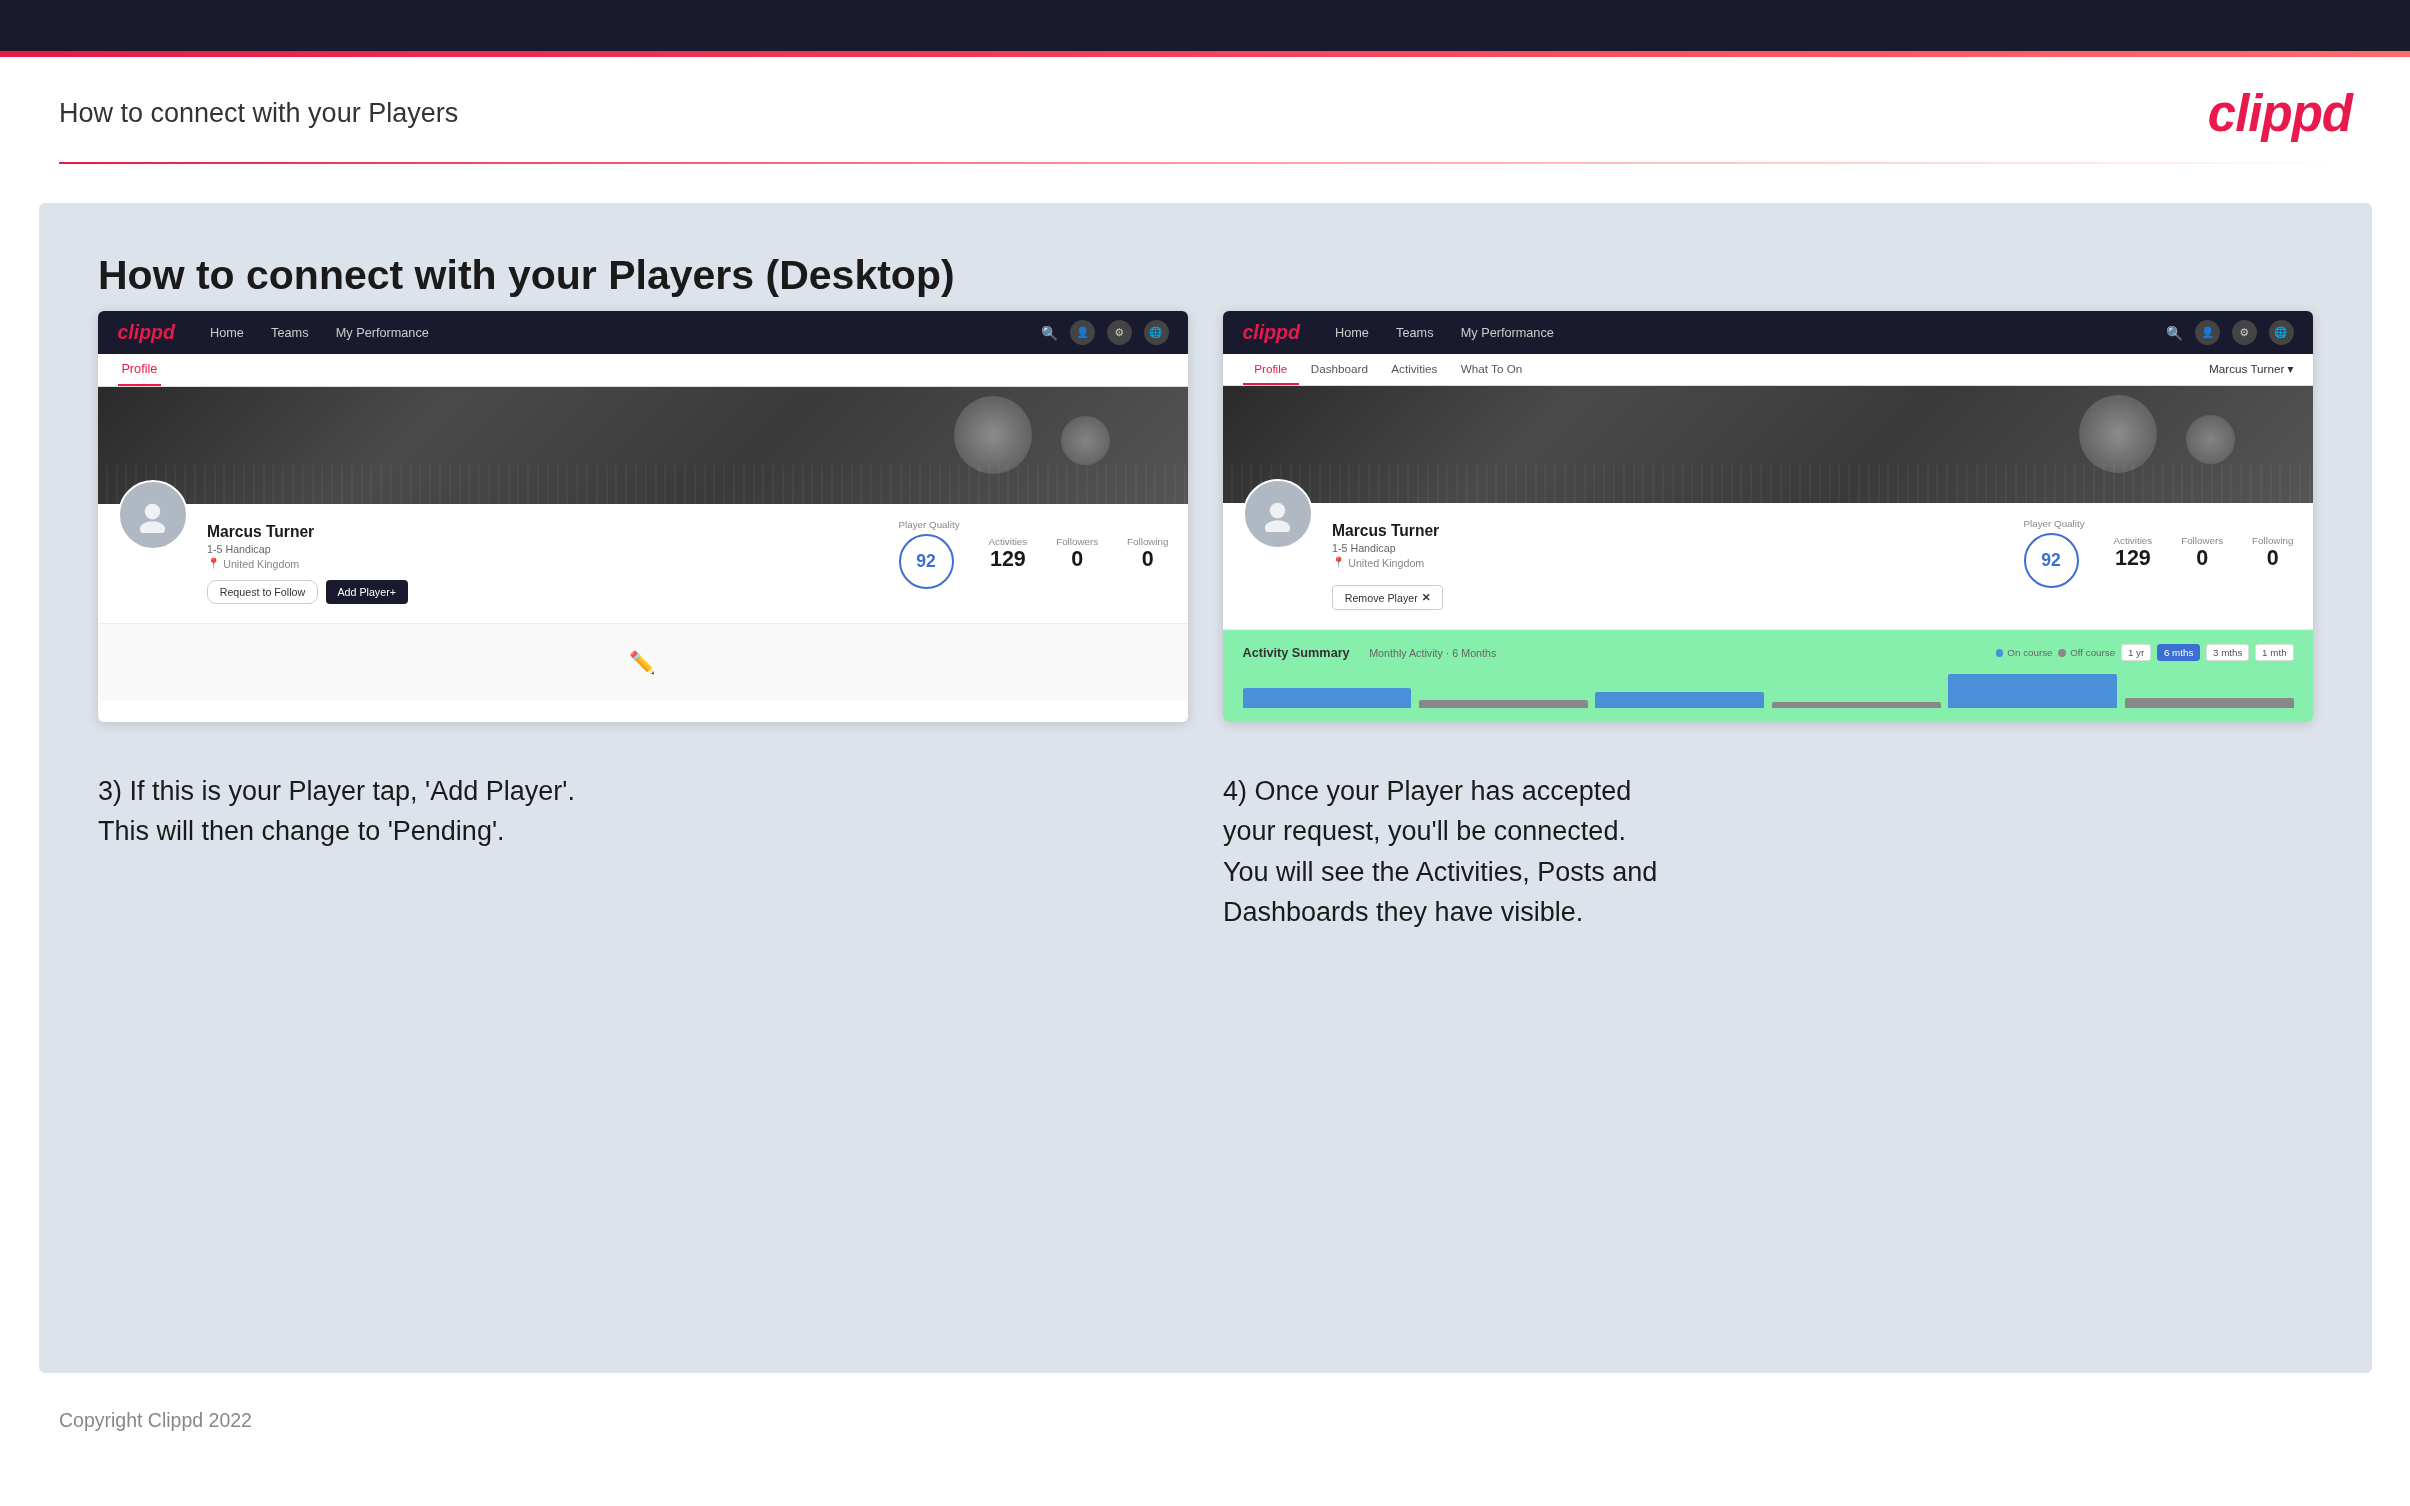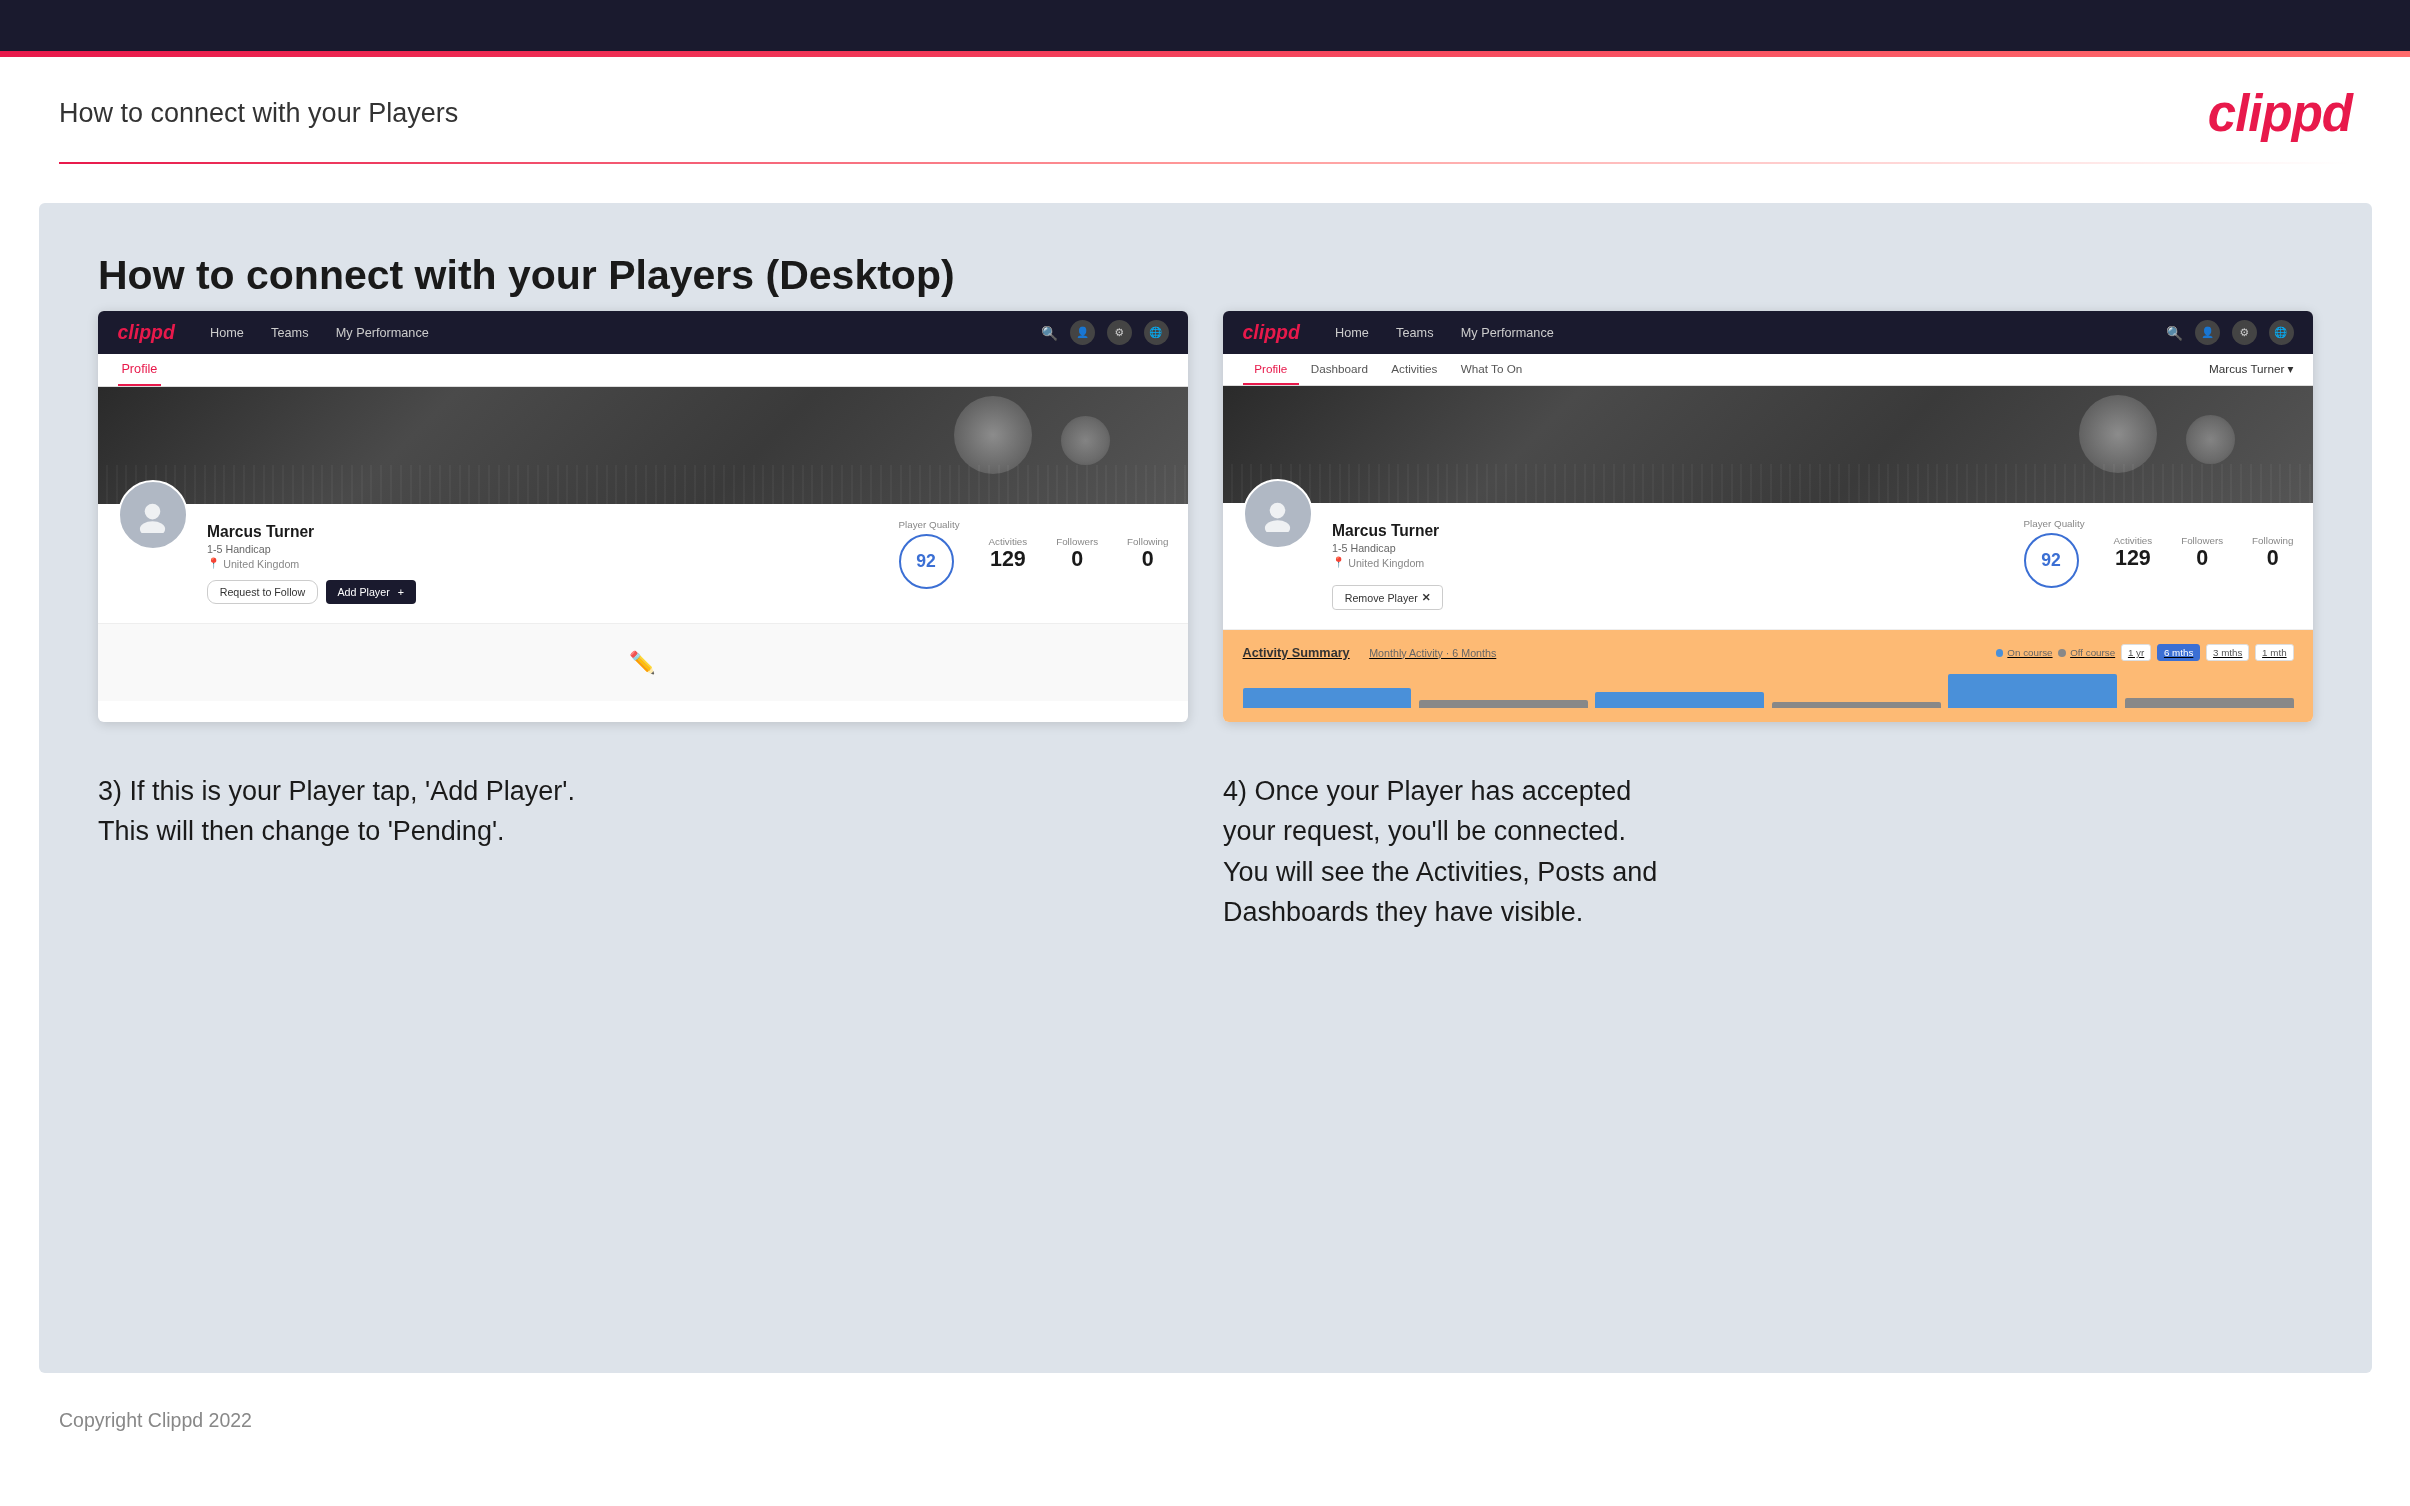--- a/index.html
+++ b/index.html
@@ -260,21 +260,21 @@
     .btn-add-player {
       background: #1a1a2e;
       border: none;
       color: #fff;
       font-size: 10.7px;
       padding: 4.9px 11.7px;
       border-radius: 3.9px;
       cursor: pointer;
       display: flex;
       align-items: center;
-      gap: 8px;
+      gap: 0;
     }
     .btn-remove-player {
       background: #fff;
       border: 1px solid #ccc;
       color: #333;
       font-size: 10.7px;
       padding: 4.9px 11.7px;
       border-radius: 3.9px;
       cursor: pointer;
       display: flex;
@@ -349,24 +349,23 @@
       color: #e8194b;
     }
     .tab-user-label {
       font-size: 11.7px;
       color: #333;
       margin-left: 7px;
     }
 
     
     .activity-summary {
-      background: #fdba74;
+      background: #86efac;
       padding: 13.7px 19.5px;
       border-top: 1px solid #eee;
-      text-decoration: underline;
     }
     .activity-header {
       display: flex;
       align-items: center;
       justify-content: space-between;
       margin-bottom: 7.8px;
     }
     .activity-title {
       font-size: 12.7px;
       font-weight: 600;

